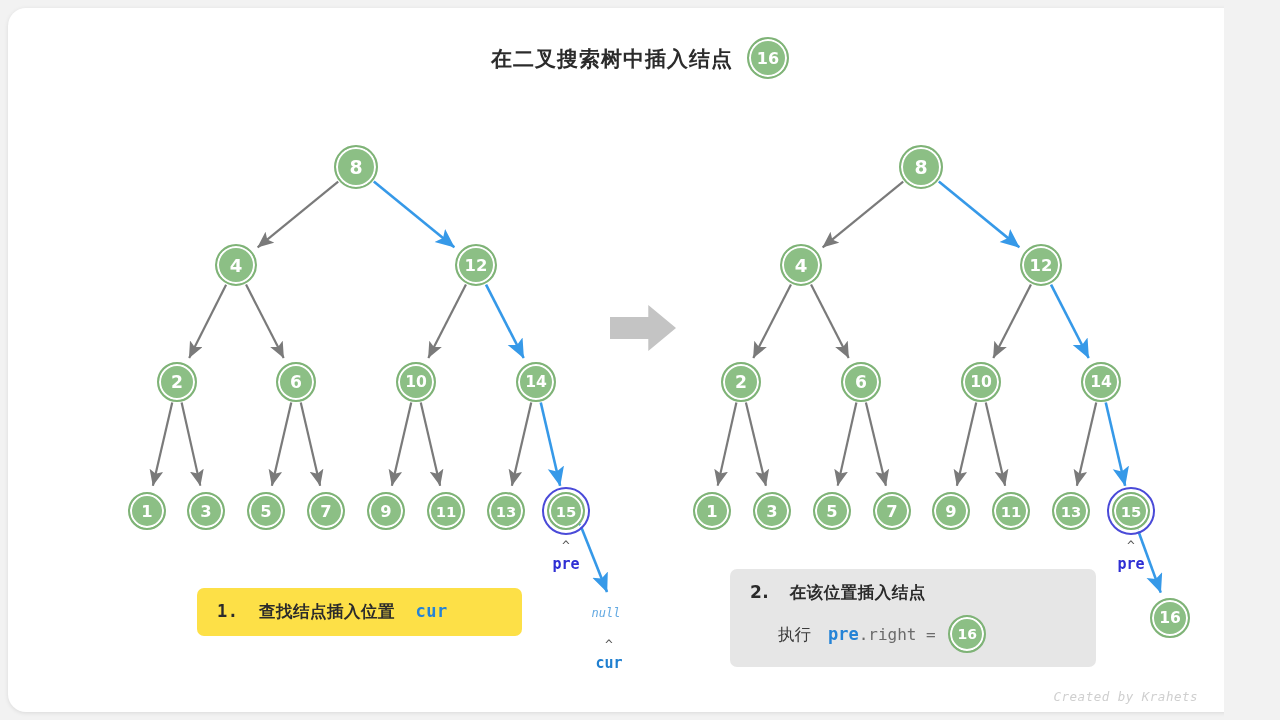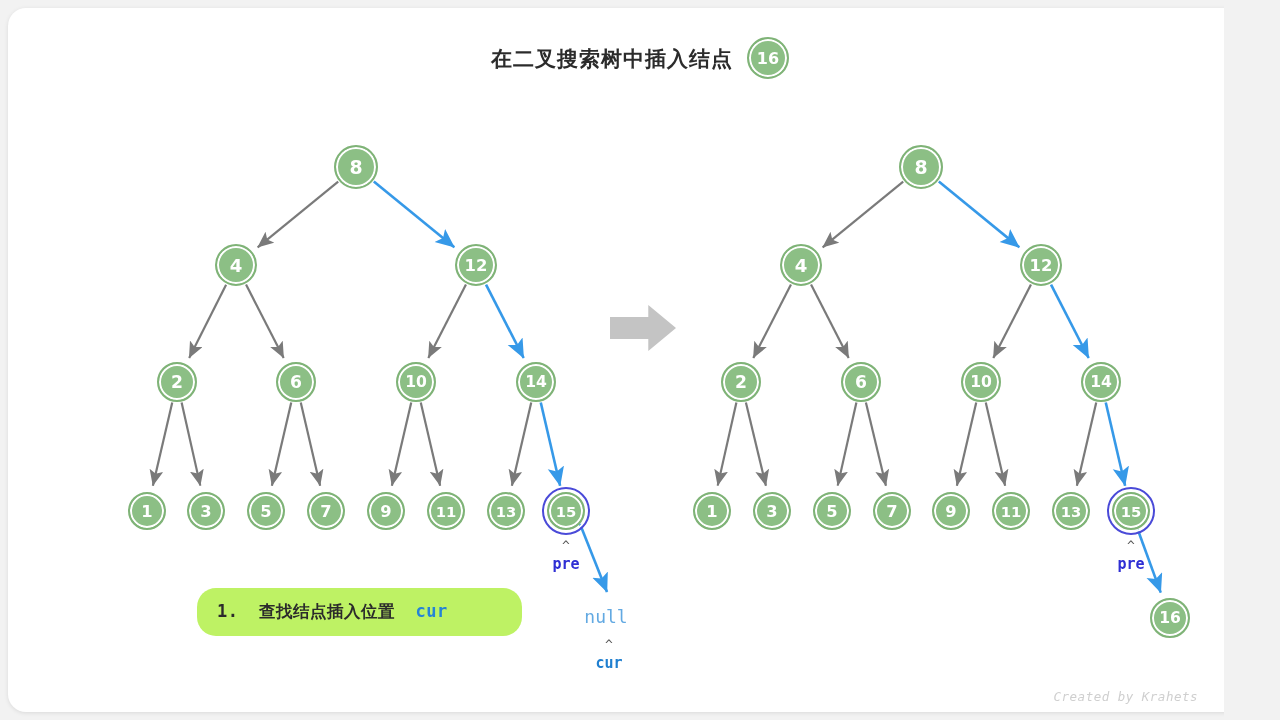--- a/index.html
+++ b/index.html
@@ -108,23 +108,24 @@
   .ptr-caret {
     position: absolute;
     font-family: "DejaVu Sans Mono", "Liberation Mono", monospace;
     font-size: 13px;
     color: #555555;
     white-space: nowrap;
   }
   .null-label {
     position: absolute;
     font-family: "DejaVu Sans Mono", "Liberation Mono", monospace;
-    font-size: 18px;
+    font-size: 12px;
     color: #62a9e2;
     white-space: nowrap;
+    font-style: italic;
   }
   .cur-label {
     position: absolute;
     font-family: "DejaVu Sans Mono", "Liberation Mono", monospace;
     font-weight: bold;
     font-size: 15px;
     color: #1f7fd0;
     white-space: nowrap;
   }
   .footer {
@@ -249,25 +250,38 @@
 
   <div class="ptr-caret" id="pre-caret-left" style="left: 566px; top: 538px; transform: translateX(-50%);">^</div>
   <div class="ptr-label" id="pre-label-left" style="left: 566px; top: 555px; transform: translateX(-50%);">pre</div>
   <div class="null-label" id="null-label" style="left: 606px; top: 606px; transform: translateX(-50%);">null</div>
   <div class="ptr-caret" id="cur-caret" style="left: 609px; top: 637px; transform: translateX(-50%);">^</div>
   <div class="cur-label" id="cur-label" style="left: 609px; top: 654px; transform: translateX(-50%);">cur</div>
 
   <div class="ptr-caret" id="pre-caret-right" style="left: 1131px; top: 538px; transform: translateX(-50%);">^</div>
   <div class="ptr-label" id="pre-label-right" style="left: 1131px; top: 555px; transform: translateX(-50%);">pre</div>
 
-  <div class="caption-box" id="caption1-box" style="left: 197px; top: 588px; width: 325px; height: 48px; background: #bef264; border-radius: 19px;">
+  <div class="caption-box" id="caption1-box" style="left: 197px; top: 588px; width: 325px; height: 48px; background: #fde047;">
     <div class="cap-line" style="position:absolute;left:20px;top:13px;">
       <span class="mono-gray" style="color:#2b2b2b;font-weight:bold;font-size:17px;">1.</span>
       <span style="display:inline-block;width:8px;"></span>
       <span>查找结点插入位置</span>
       <span style="display:inline-block;width:8px;"></span>
       <span class="mono-blue" style="font-size:17px;">cur</span>
     </div>
   </div>
 
+  <div class="caption-box" id="caption2-box" style="left: 730px; top: 569px; width: 366px; height: 98px; background: rgb(230, 230, 230);">
+    <div class="cap-line" style="position:absolute;left:20px;top:13px;">
+      <span style="color:#2b2b2b;font-weight:bold;font-size:17px;">2.</span>
+      <span style="display:inline-block;width:8px;"></span>
+      <span>在该位置插入结点</span>
+    </div>
+    <div style="position:absolute;left:48px;top:48px;white-space:nowrap;">
+      <span class="cap-cn" style="font-size:16.5px;">执行</span>
+      <span style="display:inline-block;width:8px;"></span>
+      <span class="mono-blue" style="font-size:17px;">pre</span><span class="mono-gray" style="font-size:16px;">.right =</span>
+      <span style="display:inline-block;width:8px;"></span><span class="nodecircle" style="width:38px;height:38px;font-size:14px;vertical-align:middle;position:relative;top:-2px;">16</span>
+    </div>
+  </div>
 
   <div class="footer">Created by Krahets</div>
 </div>
 
 </body></html>

